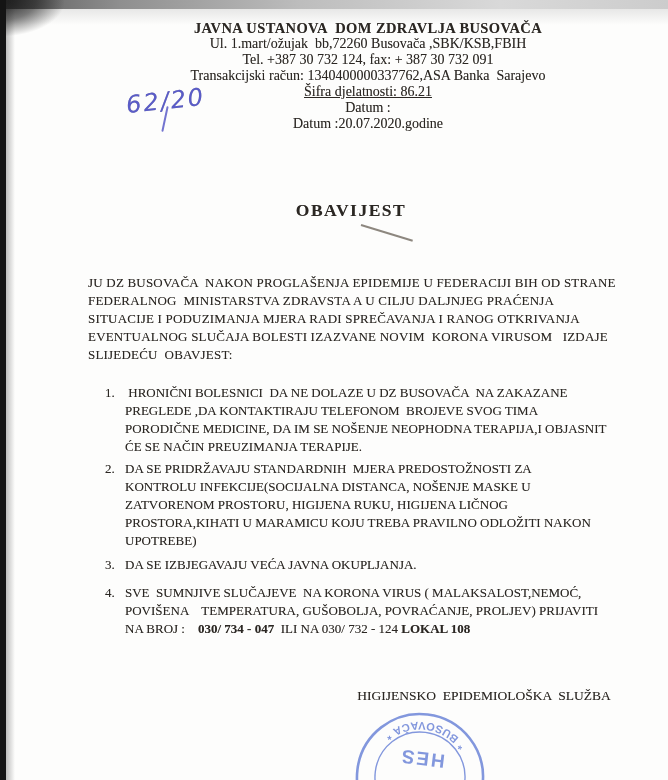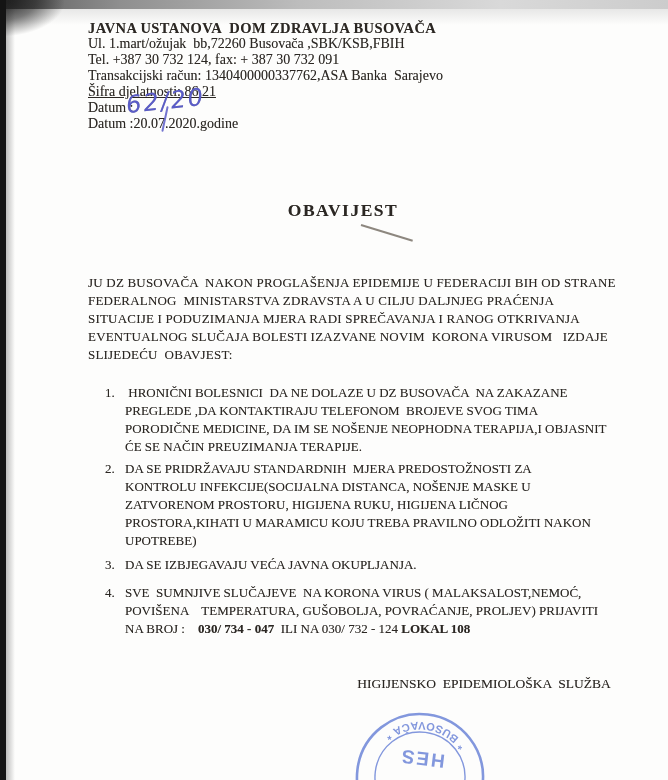--- a/index.html
+++ b/index.html
@@ -17,55 +17,55 @@
     background:linear-gradient(180deg,rgba(190,190,190,.35),rgba(255,255,255,0));}
   .edge-corner{position:absolute;top:0;left:0;width:64px;height:36px;z-index:6;
     background:radial-gradient(ellipse at top left,rgba(22,22,22,.95) 0%,rgba(22,22,22,.55) 40%,rgba(22,22,22,0) 72%);}
   .edge-left{position:absolute;top:0;left:0;width:6px;height:100%;background:#141414;z-index:7;}
   .edge-left-shadow{position:absolute;top:0;left:6px;width:9px;height:100%;z-index:6;
     background:linear-gradient(90deg,rgba(40,40,40,.30),rgba(255,255,255,0));}
 
   .soft{text-shadow:0 0 .6px rgba(43,39,35,.35);}
 
   
-  .letterhead{position:absolute;left:88px;top:20px;width:560px;font-size:14px;line-height:16px;}
+  .letterhead{position:absolute;left:88px;top:20px;width:560px;font-size:14px;line-height:16px;text-align:center;}
   .lh-line{margin:0;white-space:pre;}
   .org{font-weight:bold;font-size:14.5px;letter-spacing:.4px;}
   .uline{text-decoration:underline;}
   .broj{position:relative;}
   .handwriting{
     position:absolute;left:38px;top:-7px;
     font-family:"DejaVu Sans", sans-serif;font-style:italic;
     font-size:24px;letter-spacing:2px;color:#5a5cc8;
     transform:rotate(-6deg);
   }
   .hw-stroke{position:absolute;left:76px;top:86px;width:2px;height:26px;background:#5a5cc8;
     transform:rotate(12deg);border-radius:2px;opacity:.85;}
 
   
-  .title{position:absolute;left:80px;top:200px;width:540px;margin:0;text-align:center;
+  .title{position:absolute;left:88px;top:200px;width:540px;margin:0;text-align:center;
     font-size:17.5px;font-weight:bold;letter-spacing:1.5px;padding-right:14px;box-sizing:border-box;}
   .pen-mark{position:absolute;left:361px;top:224px;width:54px;height:2px;background:#70695f;
     transform:rotate(17deg);transform-origin:left center;opacity:.8;}
 
   
   .intro{position:absolute;left:88px;top:274px;margin:0;white-space:pre;
     font-size:13px;line-height:18px;letter-spacing:.2px;}
   .list{position:absolute;left:88px;top:384px;width:575px;font-size:13px;line-height:18px;}
   .li{display:flex;margin-bottom:4px;}
   .li.gap-md{margin-bottom:6px;}
   .li.gap-lg{margin-bottom:10px;}
   .num{width:20px;margin-left:17px;flex:none;}
   .txt{white-space:pre;}
   .txt b{font-weight:bold;}
 
   
   .signature{position:absolute;left:326px;top:672px;width:316px;text-align:center;
     font-size:13.5px;line-height:16.5px;}
-  .signature p{margin:4px;white-space:pre;}
+  .signature p{margin:16px;white-space:pre;}
 
   
   .stamp{position:absolute;left:348px;top:705px;width:144px;height:144px;}
 </style>
 </head>
 <body>
 
 <div class="page">
 
   <div class="edge-top"></div>

